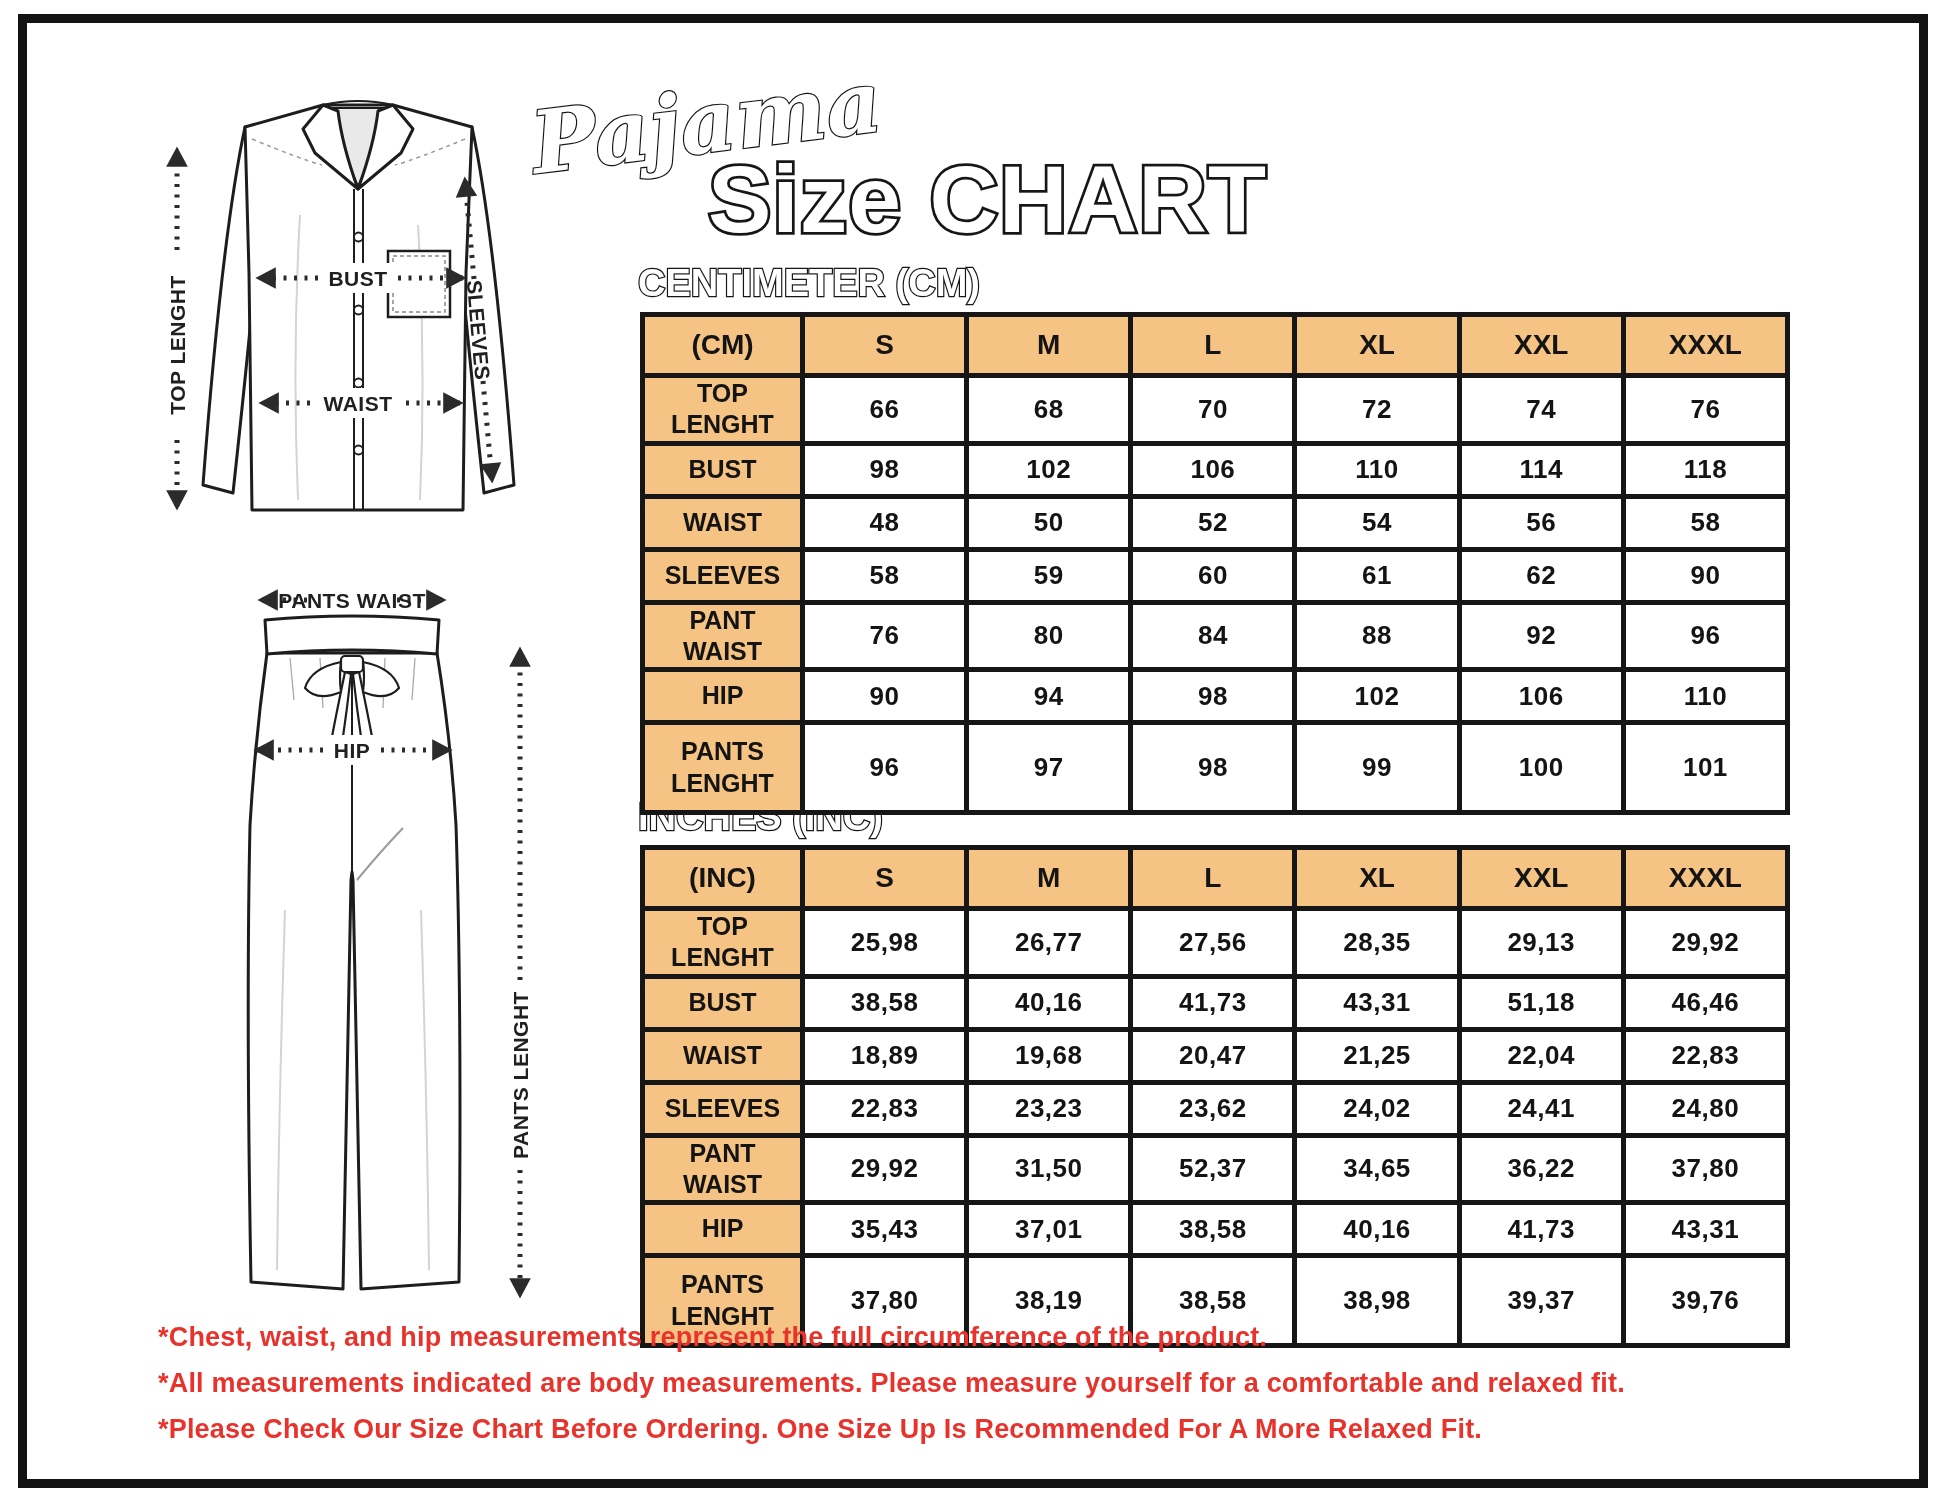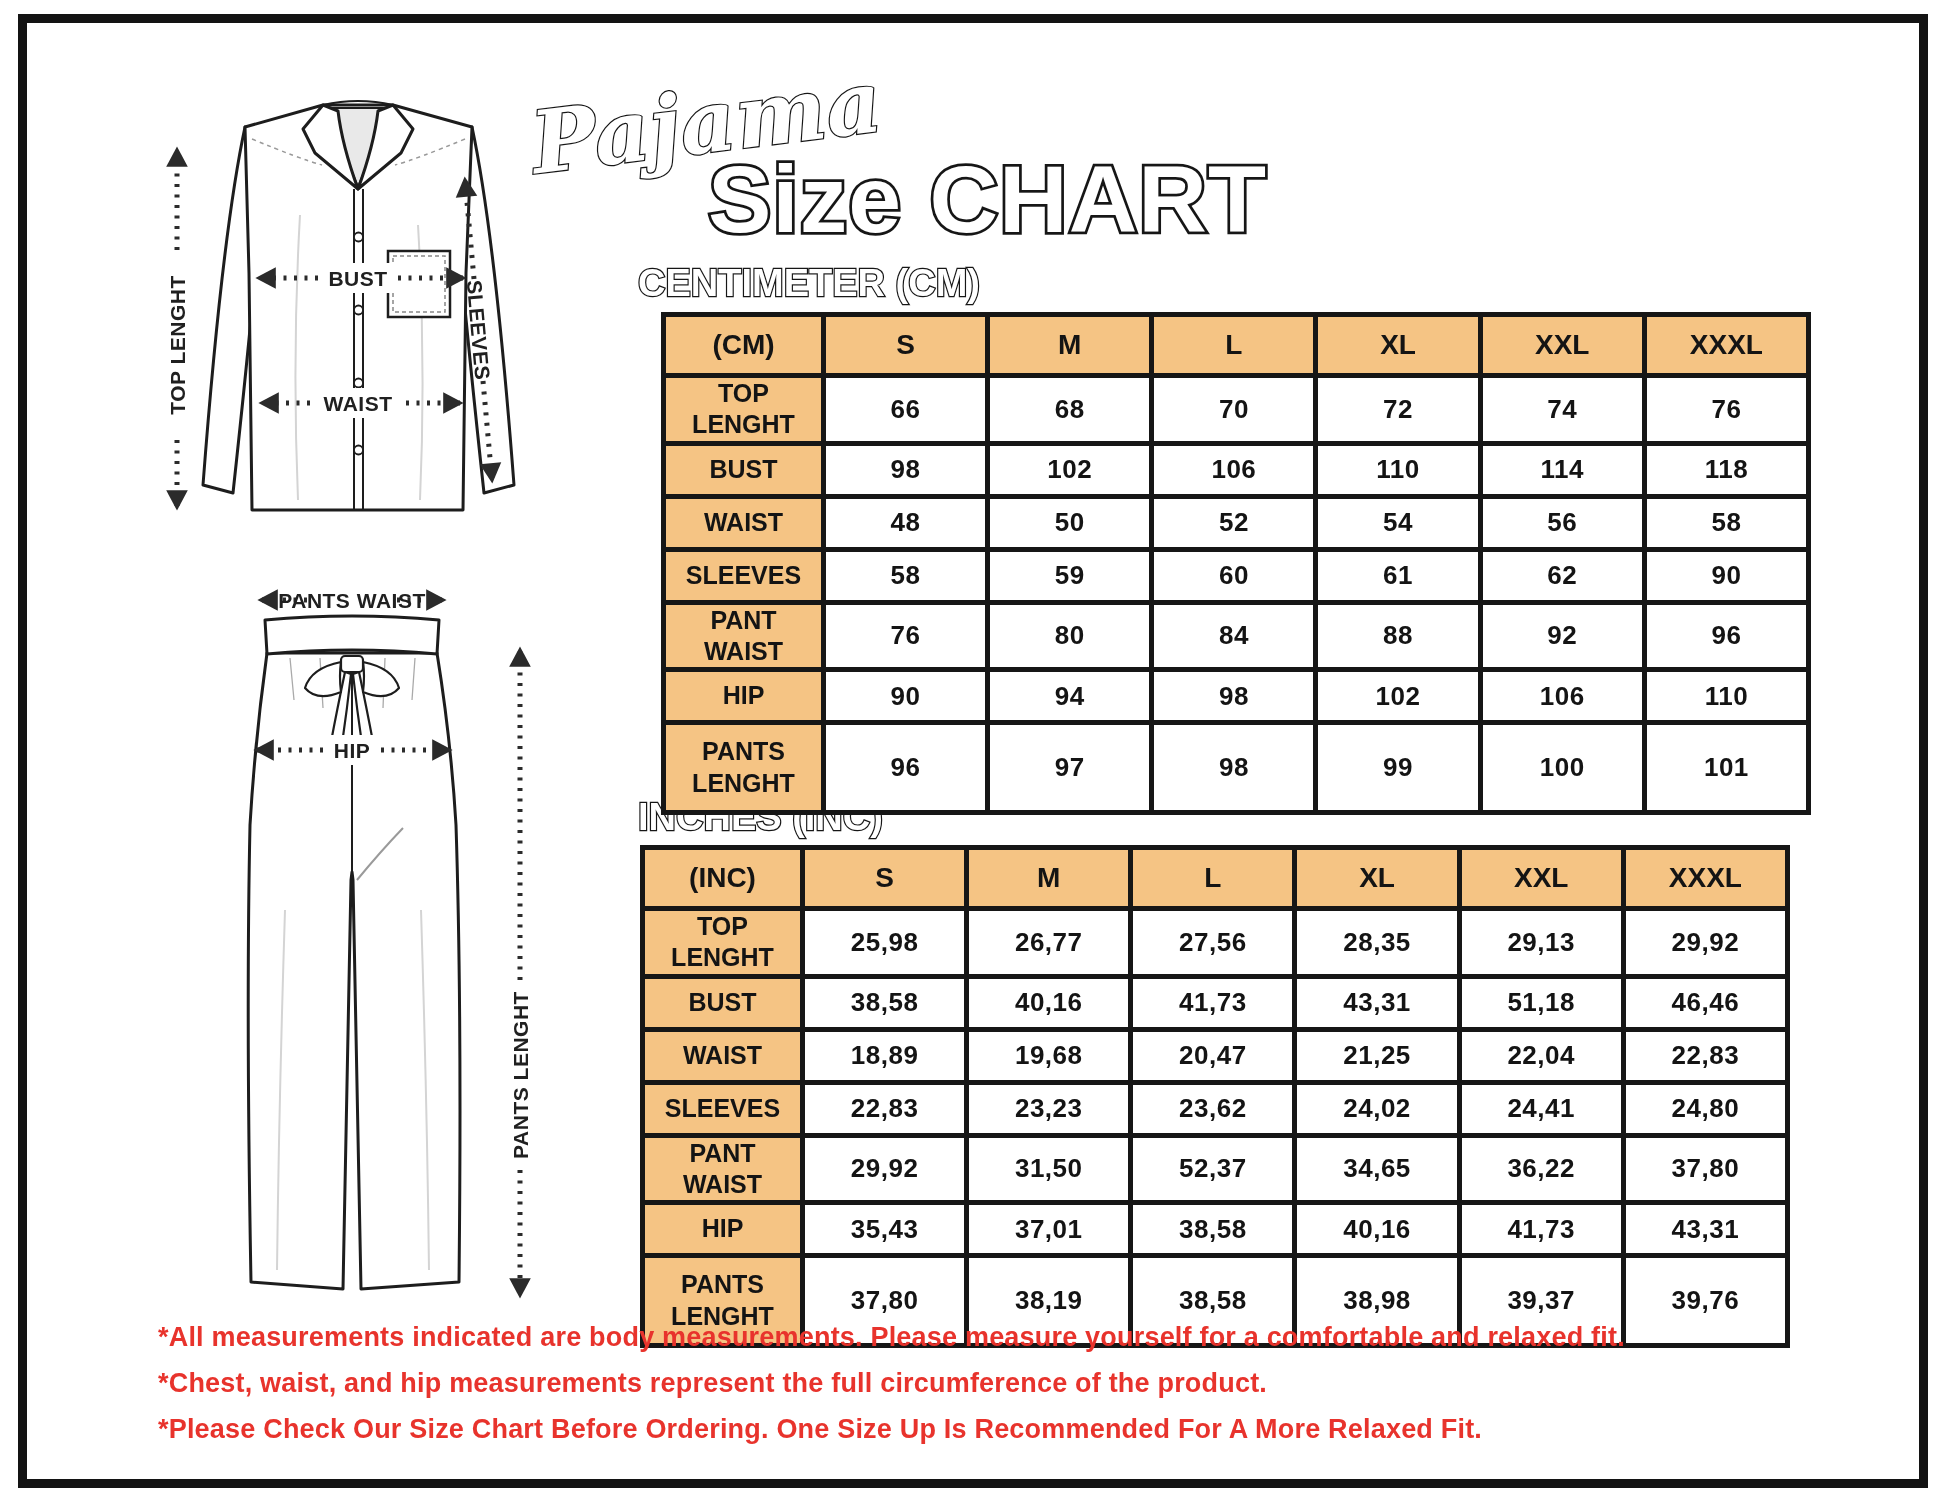--- a/index.html
+++ b/index.html
@@ -22,21 +22,21 @@
   
   .size-table{position:absolute;left:640px;border-collapse:collapse;table-layout:fixed;
     width:1150px;background:#fff;border:3px solid var(--line);}
   .size-table th,.size-table td{border:5px solid var(--line);text-align:center;
     vertical-align:middle;font-weight:bold;color:#141414;padding:0 4px;}
   .size-table thead th{background:var(--accent);font-size:28px;height:56px;}
   .size-table tbody th{background:var(--accent);font-size:25px;line-height:1.25;}
   .size-table tbody td{background:#fff;font-size:26px;letter-spacing:.5px;}
   .size-table tbody tr{height:53px;}
   .size-table tbody tr:last-child{height:90px;}
-  #cm-table{top:312px;margin-left:21px;}
+  #cm-table{top:312px;}
   #inc-table{top:845px;border-radius:22px;}
 
   
   .footnotes{position:absolute;left:158px;top:1322px;width:1560px;}
   .footnotes p{margin:0 0 15px 0;font-size:27px;font-weight:bold;color:var(--red);
     letter-spacing:.2px;}
 
   
   .dots{fill:none;stroke:#2b2b2b;stroke-width:5;stroke-dasharray:3 7.5;stroke-linecap:butt;}
   .dlabel{font-family:"Liberation Sans",sans-serif;font-weight:bold;font-size:21px;
@@ -330,17 +330,17 @@
     <line class="dots" x1="136" y1="170" x2="204" y2="170" marker-end="url(#arrP)"></line>
     <rect x="84" y="155" width="46" height="30" fill="#fff"></rect>
     <text class="dlabel" x="107" y="170">HIP</text>
 
     <line class="dots" x1="275" y1="400" x2="275" y2="70" marker-end="url(#arrP)"></line>
     <line class="dots" x1="275" y1="590" x2="275" y2="715" marker-end="url(#arrP)"></line>
     <text class="dlabel" x="275" y="495" transform="rotate(-90 275 495)">PANTS LENGHT</text>
   </svg>
 
   <div class="footnotes">
+    <p>*Chest, waist, and hip measurements represent the full circumference of the product.</p>
     <p>*All measurements indicated are body measurements. Please measure yourself for a comfortable and relaxed fit.</p>
-    <p>*Chest, waist, and hip measurements represent the full circumference of the product.</p>
     <p>*Please Check Our Size Chart Before Ordering. One Size Up Is Recommended For A More Relaxed Fit.</p>
   </div>
 </div>
 
 </body></html>

